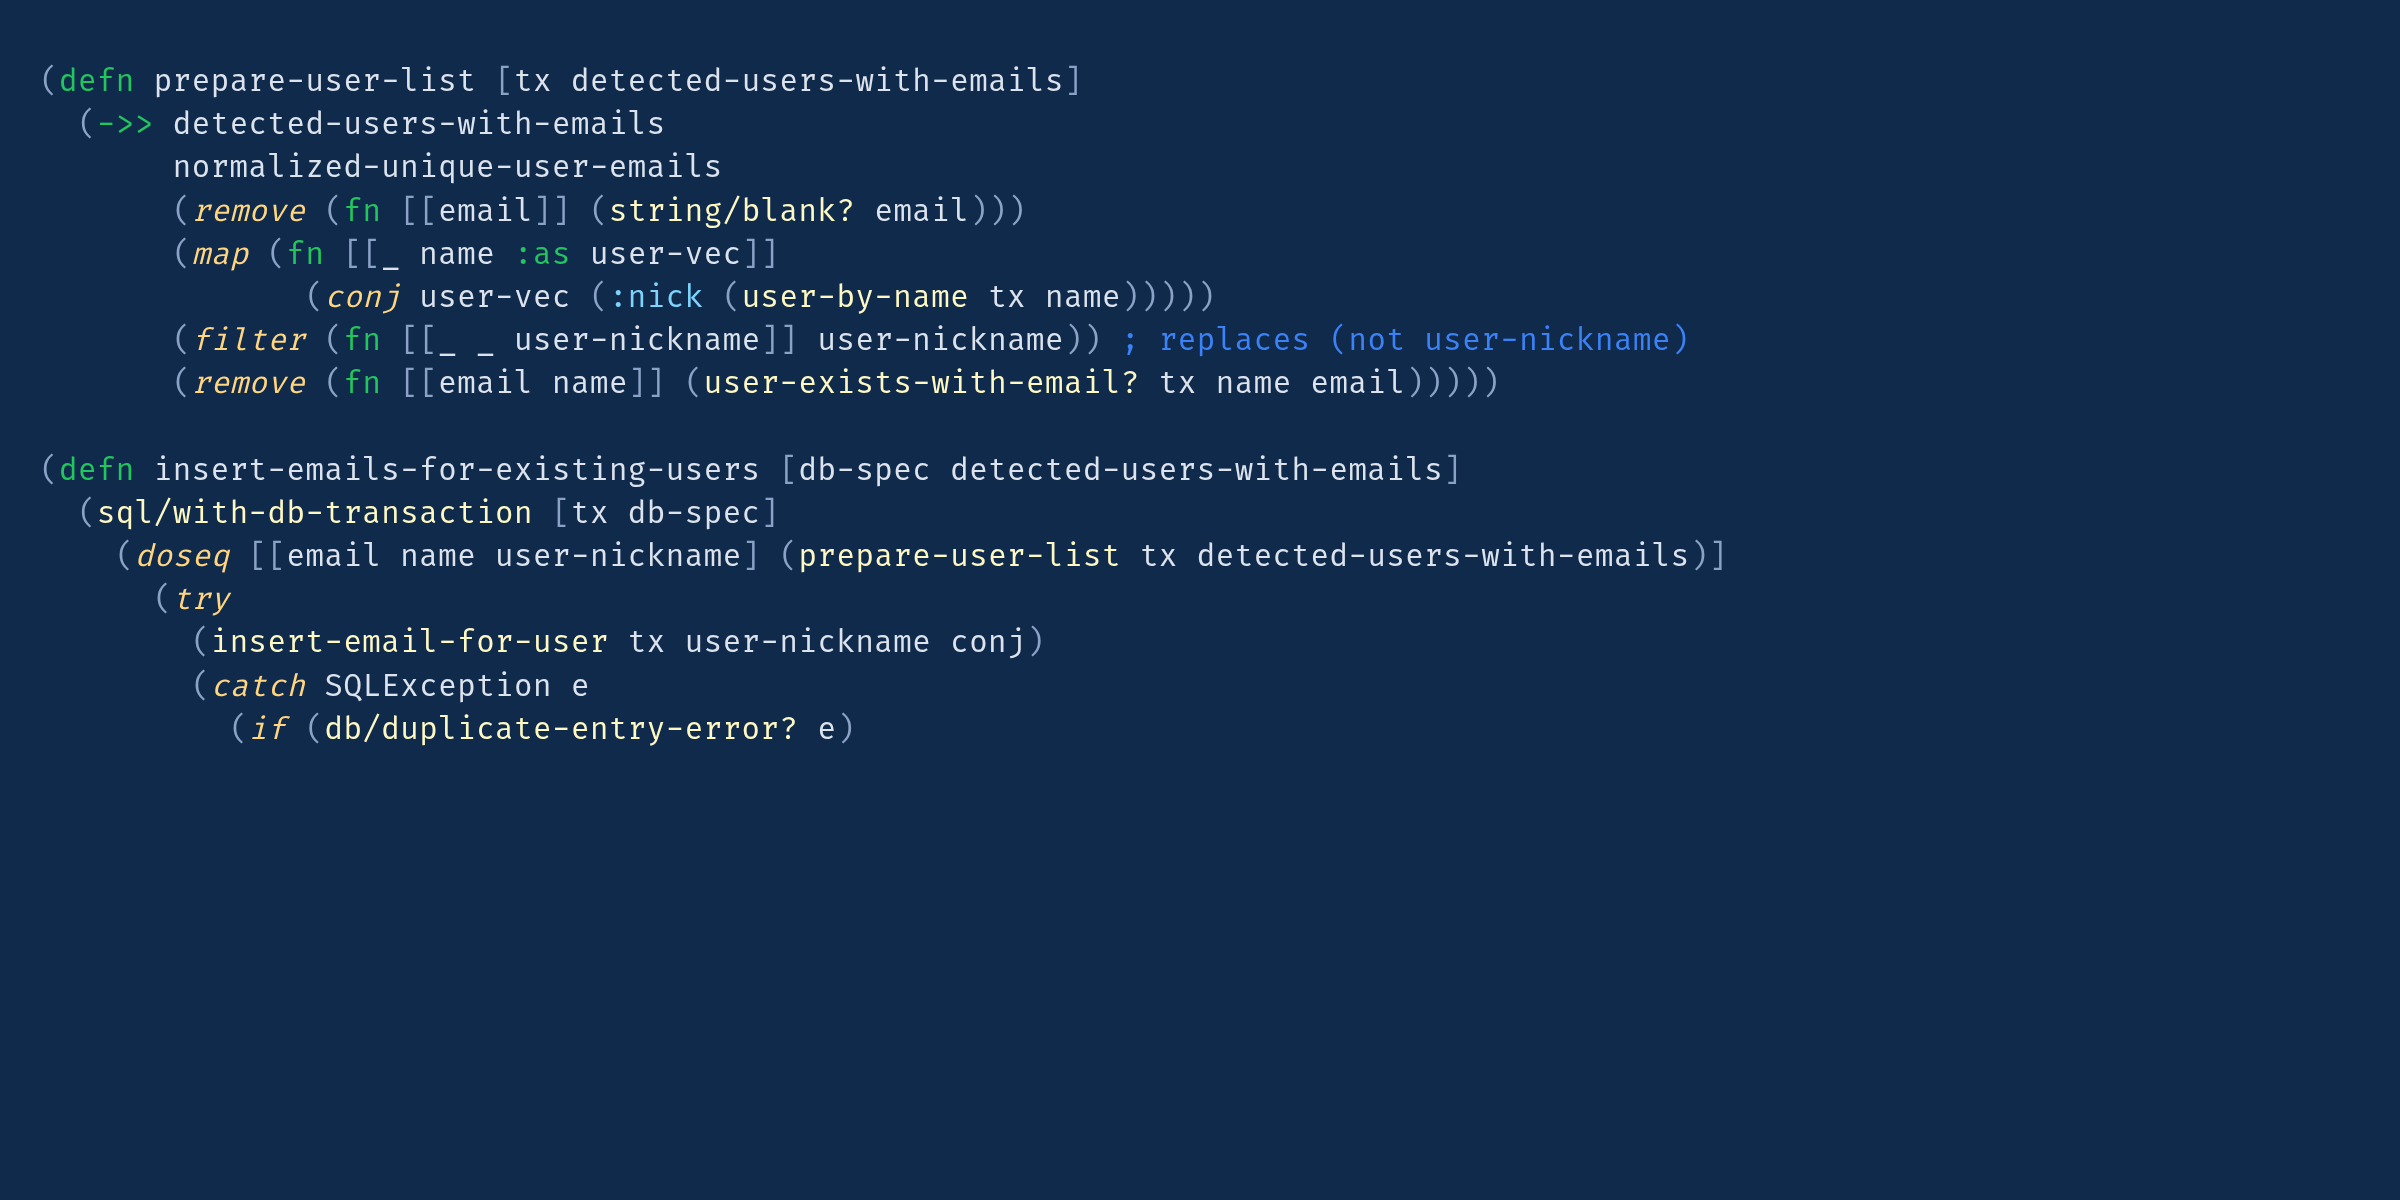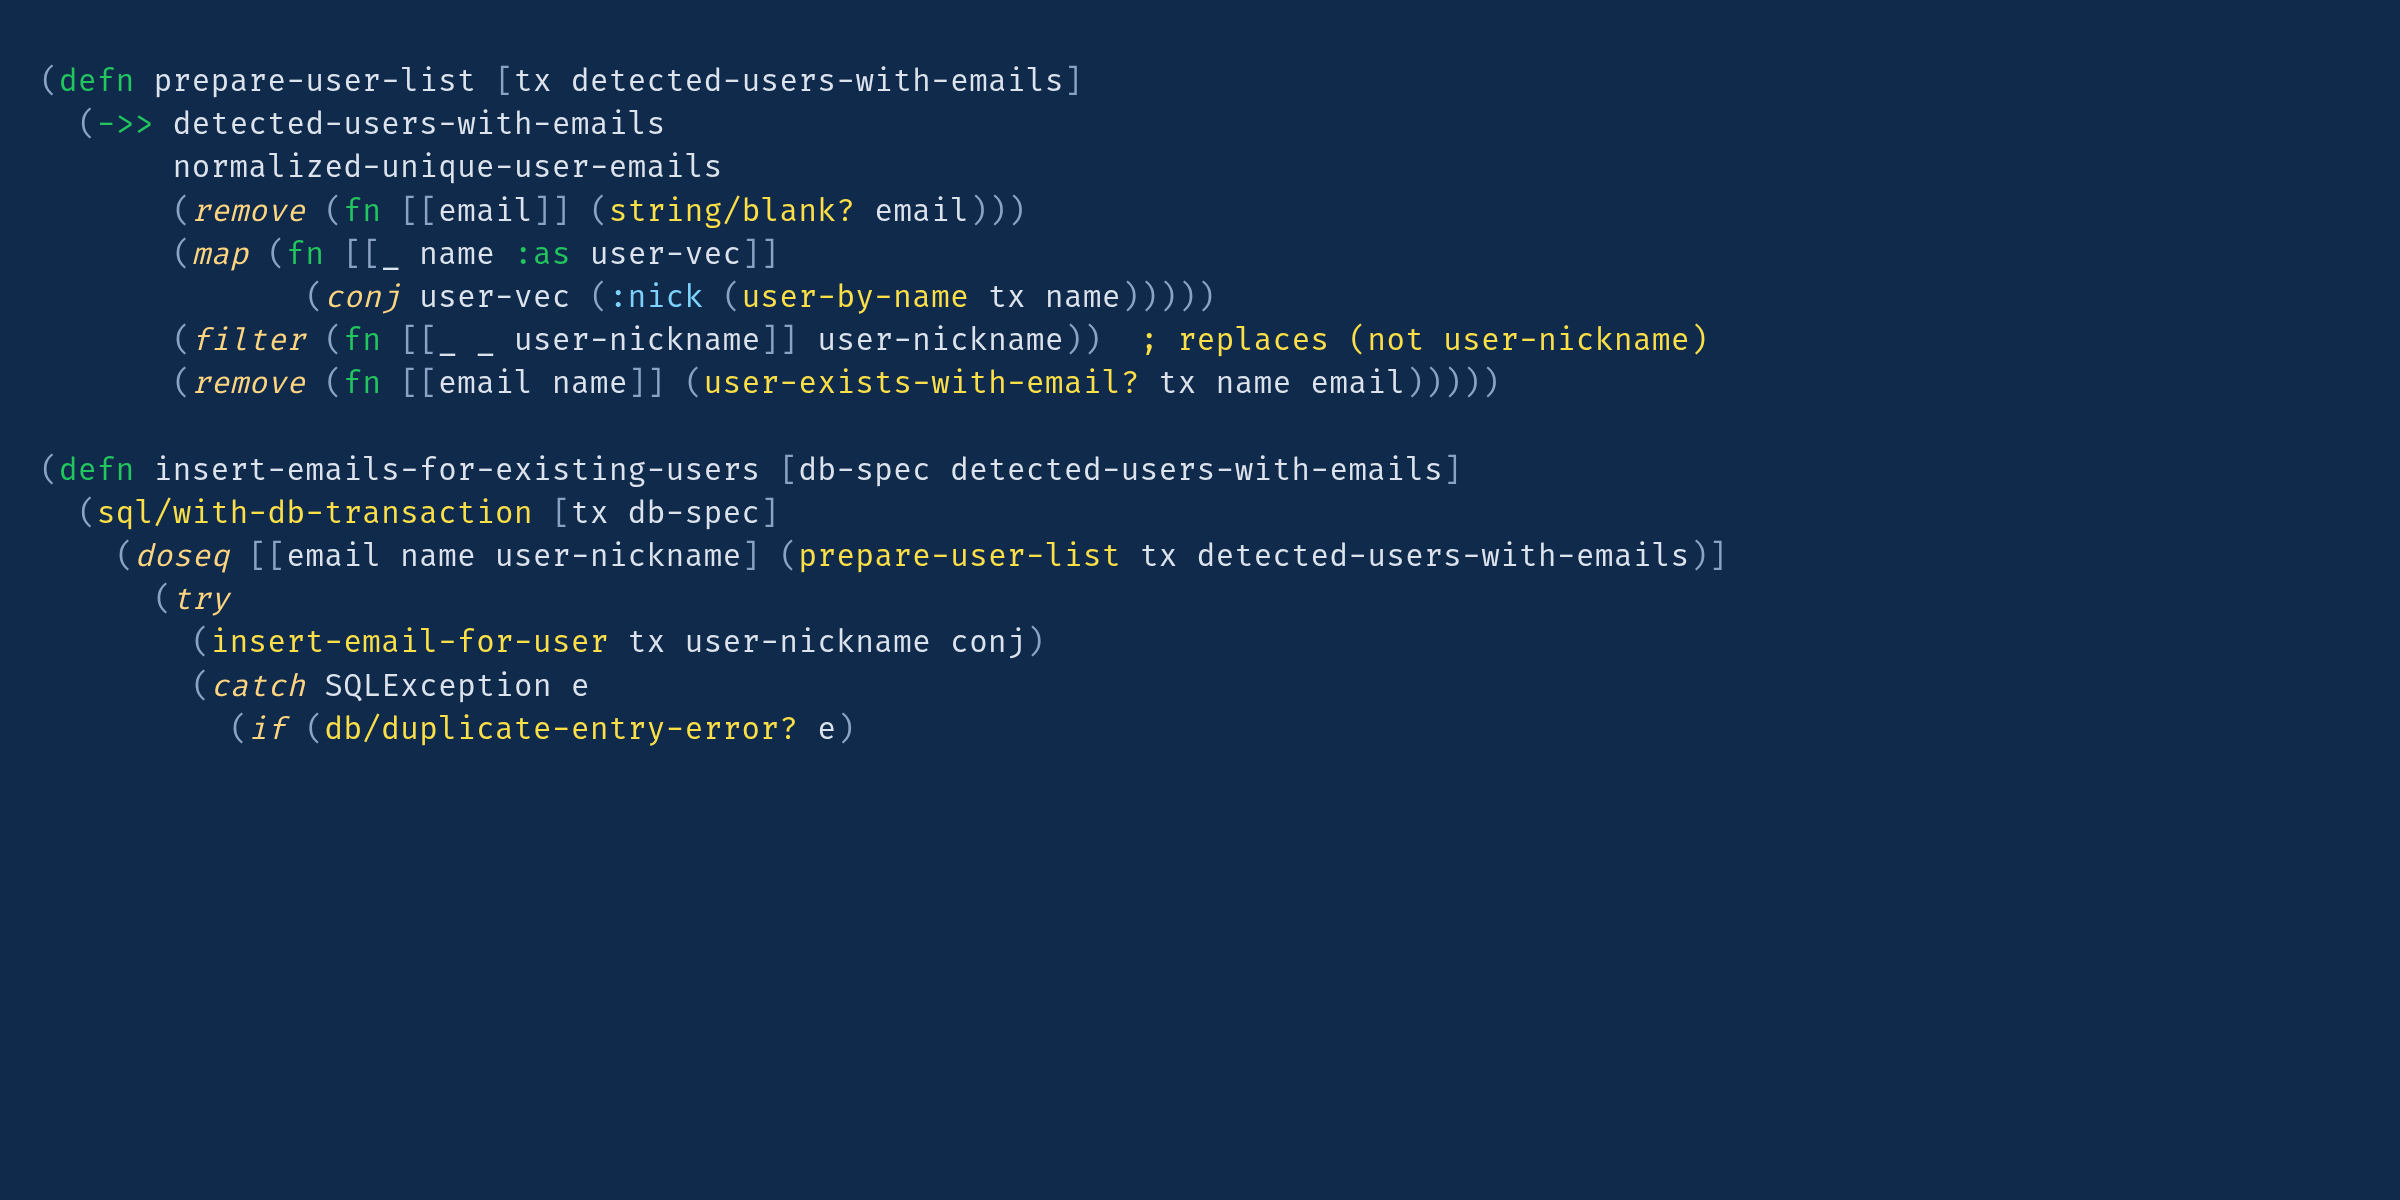--- a/index.html
+++ b/index.html
@@ -17,23 +17,23 @@
     font-size: 30px;
     line-height: 1.44;
     color: #dce3ec;
     white-space: pre-wrap;
     word-break: break-word;
     letter-spacing: 0.5px;
   }
   .tok-default { color: #dce3ec; }
   .tok-keyword { color: #22c55e; }   
   .tok-builtin { color: #ffd580; font-style: italic; }   
-  .tok-fncall  { color: #fde047; }   
+  .tok-fncall  { color: #fef9c3; }   
   .tok-punct   { color: #8aa2c5; }   
-  .tok-comment { color: #fde047; margin-left: 19px; }
+  .tok-comment { color: #3b82f6; }
   .tok-name    { color: #dce3ec; }   
   .tok-kw2     { color: #7dd3fc; }   
 </style>
 </head>
 <body>
 
 <pre class="code" id="code-block"><span class="tok-punct">(</span><span class="tok-keyword">defn</span><span class="tok-default"> </span><span class="tok-name">prepare-user-list</span><span class="tok-default"> </span><span class="tok-punct">[</span><span class="tok-name">tx detected-users-with-emails</span><span class="tok-punct">]</span>
 <span class="tok-default">  </span><span class="tok-punct">(</span><span class="tok-keyword">-&gt;&gt;</span><span class="tok-default"> </span><span class="tok-name">detected-users-with-emails</span>
 <span class="tok-default">       </span><span class="tok-name">normalized-unique-user-emails</span>
 <span class="tok-default">       </span><span class="tok-punct">(</span><span class="tok-builtin">remove</span><span class="tok-default"> </span><span class="tok-punct">(</span><span class="tok-keyword">fn</span><span class="tok-default"> </span><span class="tok-punct">[[</span><span class="tok-name">email</span><span class="tok-punct">]]</span><span class="tok-default"> </span><span class="tok-punct">(</span><span class="tok-fncall">string/blank?</span><span class="tok-default"> </span><span class="tok-name">email</span><span class="tok-punct">)))</span>

